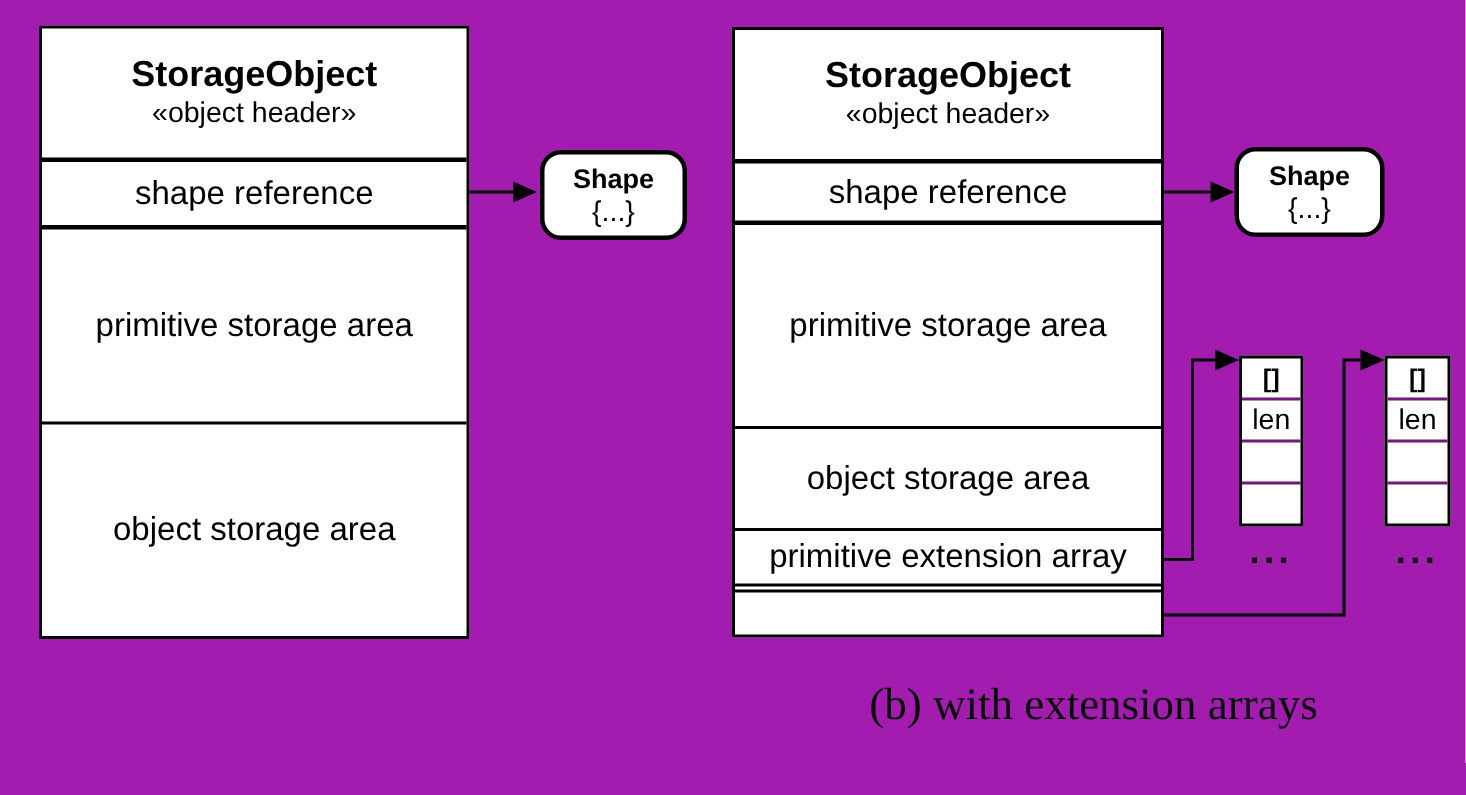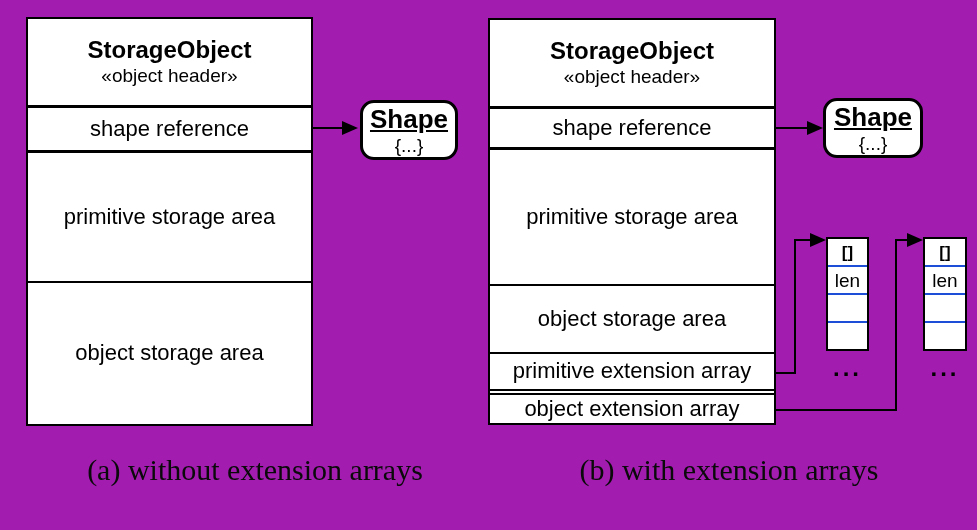--- a/index.html
+++ b/index.html
@@ -22,31 +22,31 @@
   .hdr .stereo { font-size:19px; }
   .sep2 { height:2px; background:#000; flex:none; }
   .sep3 { height:3px; background:#000; flex:none; }
   .sep-double { height:6px; background:#fff; border-top:2px solid #000;
     border-bottom:2px solid #000; box-sizing:border-box; flex:none; }
   .shape-node {
     position:absolute; box-sizing:border-box; border:3px solid #000; border-radius:14px;
     background:#fff; display:flex; flex-direction:column; align-items:center;
     justify-content:center;
   }
-  .shape-node .shape-title { font-weight:bold; font-size:26px; line-height:1;text-decoration:underline; }
+  .shape-node .shape-title { font-weight:bold; font-size:18px; line-height:1; }
   .shape-node .shape-body { font-size:19px; line-height:1; margin-top:4px; }
   .array-box {
     position:absolute; box-sizing:border-box; border:2px solid #000; background:#fff;
     display:flex; flex-direction:column;
   }
   .array-cell {
     flex:1 1 0; box-sizing:border-box; display:flex; align-items:center;
     justify-content:center; font-size:19px; line-height:1;
   }
-  .array-cell + .array-cell { border-top:2px solid #1d4ed8; }
+  .array-cell + .array-cell { border-top:2px solid #701a75; }
   .array-cell.hdr-cell { font-weight:bold; font-size:17px; }
   .array-ellipsis {
     position:absolute; text-align:center; font-weight:bold; font-size:24px;
     letter-spacing:3px; line-height:1;
   }
   .caption {
     position:absolute; text-align:center;
     font-family:"Liberation Serif", serif; font-size:30px; color:#0a0a0a;
     white-space:nowrap;
   }
@@ -82,21 +82,20 @@
     </div>
     <div class="sep3"></div>
     <div class="compartment" style="height:38px;">shape reference</div>
     <div class="sep3"></div>
     <div class="compartment" style="height:134px;">primitive storage area</div>
     <div class="sep2"></div>
     <div class="compartment" style="height:66px;">object storage area</div>
     <div class="sep2"></div>
     <div class="compartment" style="height:35px;">primitive extension array</div>
     <div class="sep-double"></div>
-    <div class="compartment grow">object extension array</div>
   </div>
 
   <div class="shape-node" style="left:823px; top:98px; width:100px; height:60px;">
     <div class="shape-title">Shape</div>
     <div class="shape-body">{...}</div>
   </div>
 
   <div class="array-box" style="left:826px; top:237px; width:43px; height:114px;">
     <div class="array-cell hdr-cell">[]</div>
     <div class="array-cell">len</div>
@@ -129,16 +128,15 @@
       <path d="M776 373 H795 V240 H810" stroke="#000" stroke-width="2" fill="none"></path>
       <polygon points="810,233 826,240 810,247" fill="#000"></polygon>
     </g>
 
     <g>
       <path d="M776 410 H896 V240 H907" stroke="#000" stroke-width="2" fill="none"></path>
       <polygon points="907,233 923,240 907,247" fill="#000"></polygon>
     </g>
   </svg>
 
-  <div class="caption" style="left:30px; top:453px; width:450px;">(a) without extension arrays</div>
   <div class="caption" style="left:504px; top:453px; width:450px;">(b) with extension arrays</div>
 
 </div>
 
 </body></html>

